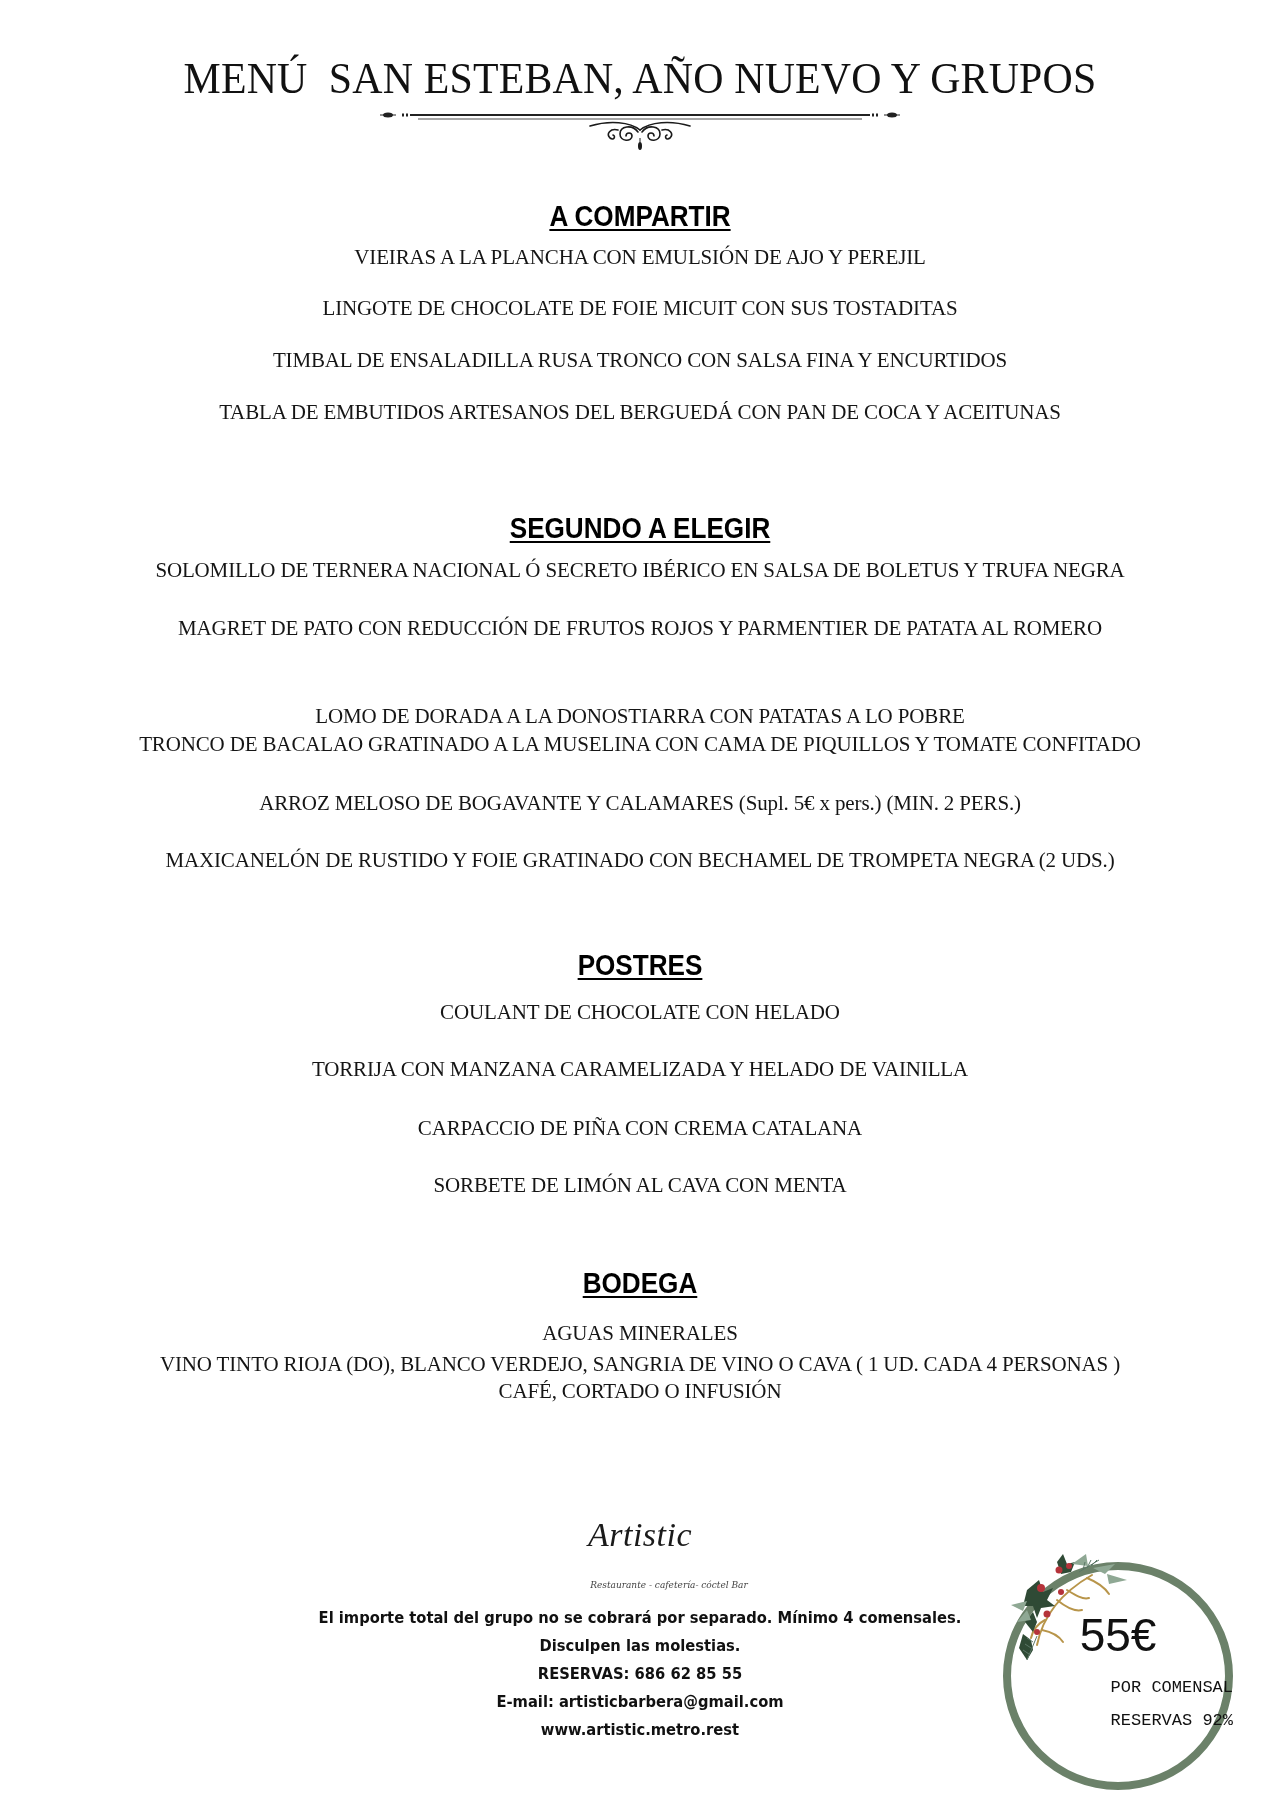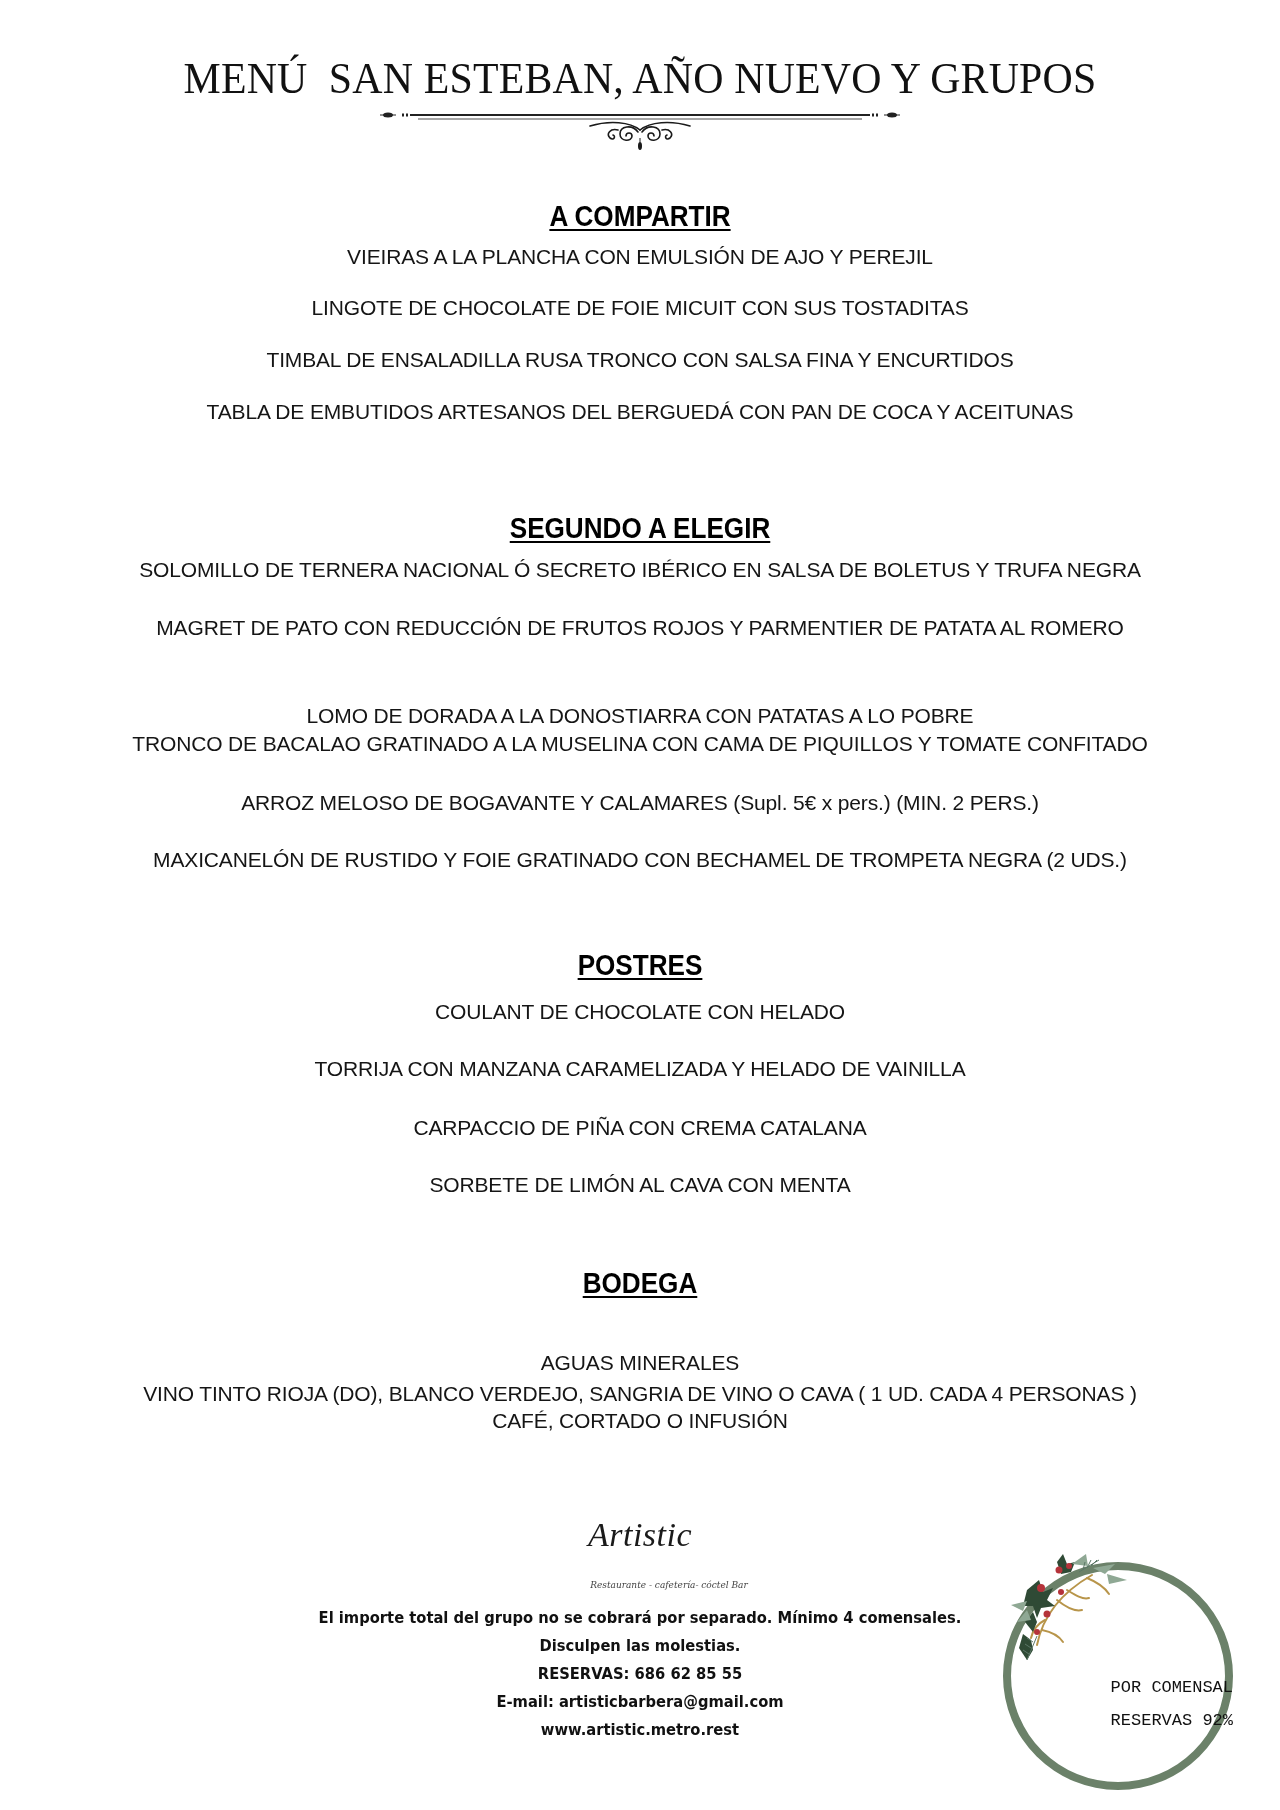--- a/index.html
+++ b/index.html
@@ -9,24 +9,24 @@
     top: 52px; font-family: "Liberation Serif", serif; font-size: 45px; line-height: 52px;
     letter-spacing: 0.2px; color: #111; white-space: pre; transform: scaleX(0.93); transform-origin: 640px 0;
   }
   .divider { position: absolute; top: 108px; left: 380px; width: 520px; height: 50px; }
   .section-h {
     font-family: "Liberation Sans", sans-serif; font-weight: 700; font-size: 29px; line-height: 34px;
     text-decoration: underline; text-decoration-thickness: 2px; text-underline-offset: 3px; color: #000;
     transform: scaleX(0.9); transform-origin: 640px 0;
   }
   .item {
-    font-family: Liberation Sans, sans-serif; font-size: 21px; line-height: 26px; color: #151515;
+    font-family: Liberation Serif, serif; font-size: 21px; line-height: 26px; color: #151515;
     white-space: nowrap; letter-spacing: -0.15px;
   }
-  .bod { font-size: 21px; line-height: 26px; margin-top: 30px; }
+  .bod { font-size: 21px; line-height: 26px; }
   .logo {
     font-family: Liberation Serif, serif; font-style: italic; font-size: 34px; line-height: 40px; color: #1a1a1a;
     letter-spacing: 0.5px;
   }
   .tagline { font-family: "DejaVu Serif", serif; font-style: italic; font-size: 9px; line-height: 12px; color: #444; padding-left: 29px; }
   .notice { font-family: "DejaVu Sans", sans-serif; font-weight: 700; font-size: 16px; line-height: 20px; color: #111; transform: scaleX(0.92); transform-origin: 640px 0; white-space: nowrap; }
   .badge { position: absolute; left: 1003px; top: 1562px; width: 230px; height: 228px; }
   .badge-ring { position: absolute; left: 0; top: 0; width: 214px; height: 212px; border: 8px solid #6b8169; border-radius: 50%; }
   .badge-price { position: absolute; left: 0; width: 230px; top: 46px; text-align: center; font-family: "Liberation Sans", sans-serif; font-size: 46px; line-height: 54px; color: #111; }
   .badge-line { position: absolute; left: 0; width: 230px; text-align: right; font-family: Liberation Mono, monospace; font-size: 17px; line-height: 22px; color: #111; }
@@ -126,15 +126,16 @@
     </g>
     <g fill="#b5333a">
       <circle cx="44" cy="38" r="4"></circle>
       <circle cx="62" cy="20" r="3.5"></circle>
       <circle cx="72" cy="16" r="3"></circle>
       <circle cx="50" cy="64" r="3.5"></circle>
       <circle cx="40" cy="82" r="3"></circle>
       <circle cx="64" cy="42" r="3"></circle>
     </g>
   </svg>
+  <div class="badge-price">55€</div>
   <div class="badge-line" style="top:115px">POR COMENSAL</div>
   <div class="badge-line" style="top:148px">RESERVAS 92%</div>
 </div>
 
 </body></html>

